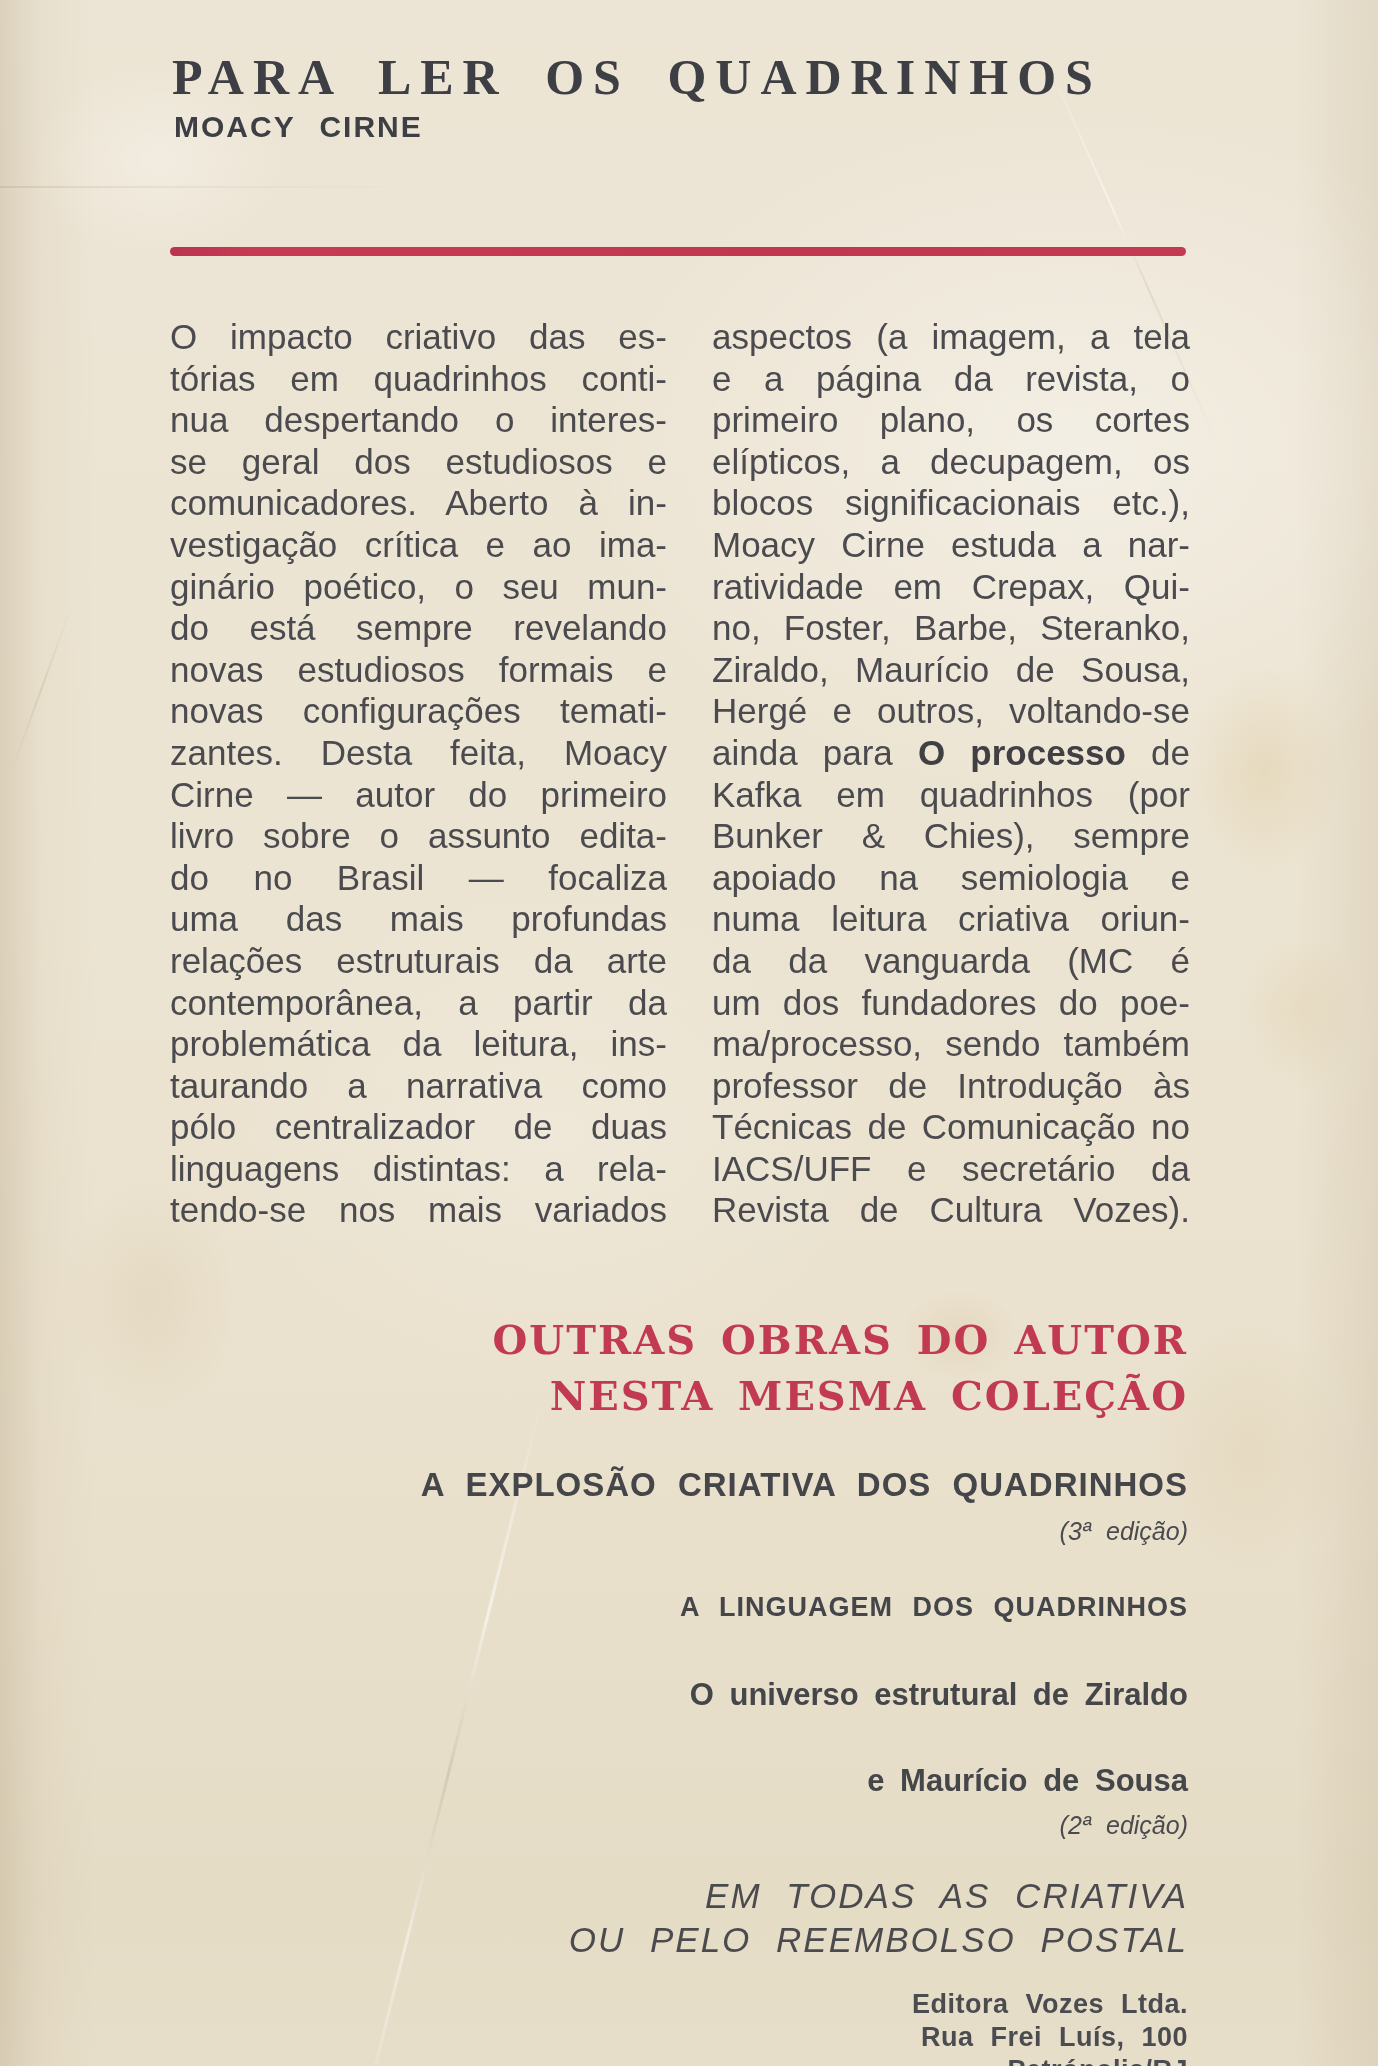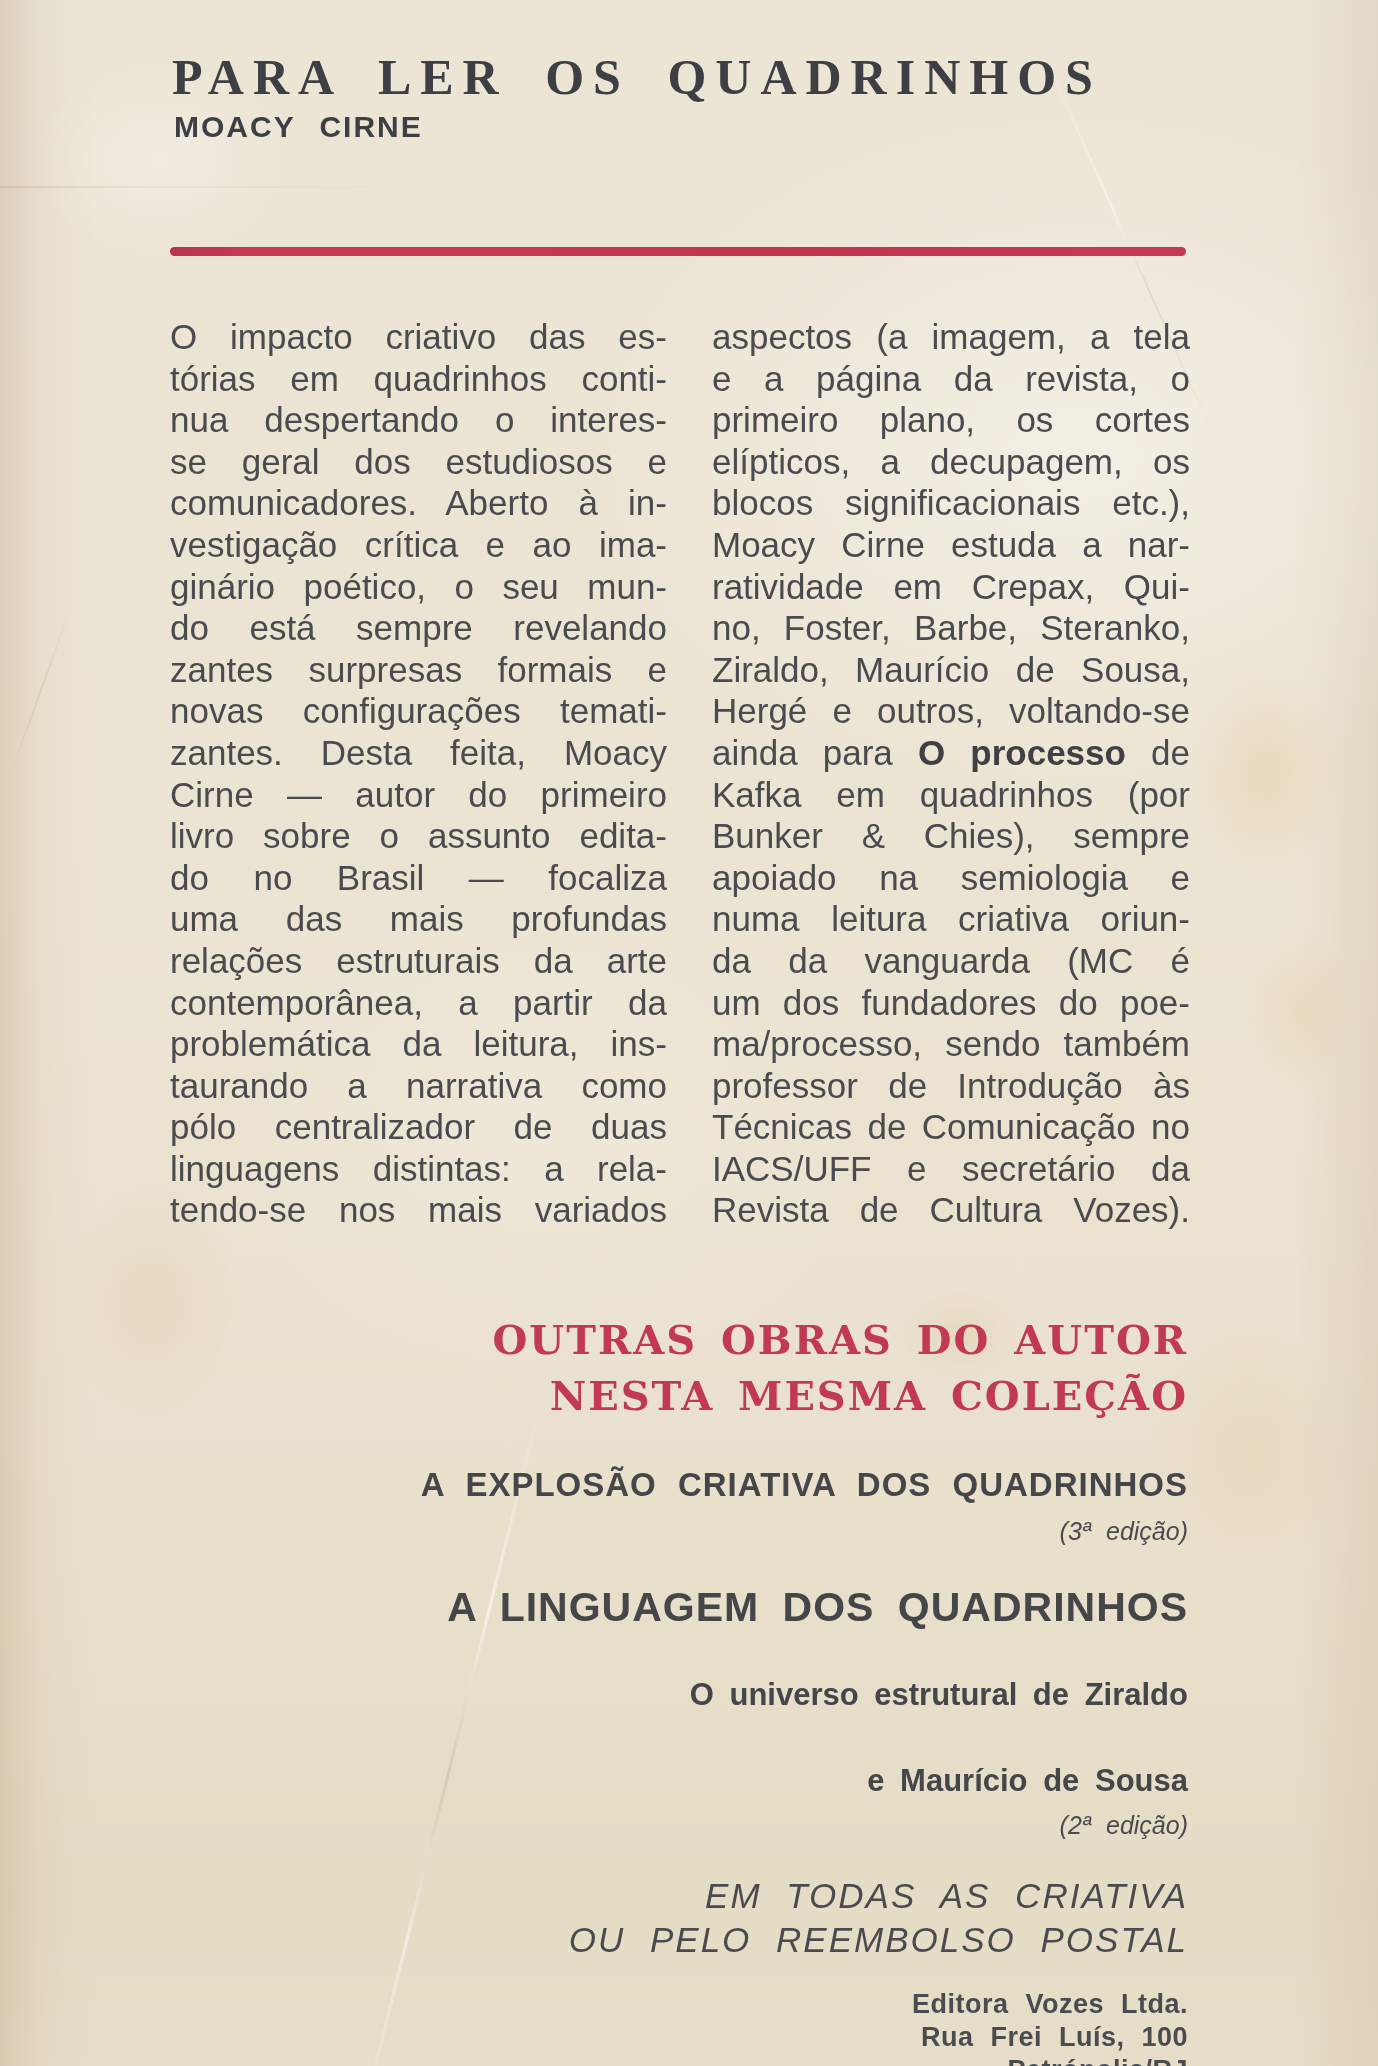--- a/index.html
+++ b/index.html
@@ -74,21 +74,21 @@
     text-align:right;
   }
   .works-heading {
     font-family:"DejaVu Serif", serif;
     font-size:40px; font-weight:700; line-height:56px;
     letter-spacing:2px; word-spacing:8px;
     color:#c23a52;
   }
   .book1-title { margin-top:38px; font-size:33px; font-weight:700; line-height:46px; word-spacing:11px; letter-spacing:1px; color:#45464a; }
   .edition     { font-size:25px; font-style:italic; font-weight:400; line-height:46px; word-spacing:8px; color:#4b4b4f;text-align:right; }
-  .book2-title { margin-top:30px; font-size:41px; font-weight:700; line-height:46px; word-spacing:11px; letter-spacing:1px; color:#45464a; }
+  .book2-title { margin-top:30px; font-size:27px; font-weight:700; line-height:46px; word-spacing:11px; letter-spacing:1px; color:#45464a; }
   .book2-sub   { font-size:31px; font-weight:700; line-height:42px; word-spacing:7px; color:#45464a;margin-top:44px; }
   .avail1 { margin-top:26px; }
   .avail1, .avail2 {
     font-size:35px; font-style:italic; font-weight:400; line-height:44px;
     letter-spacing:2px; word-spacing:13px; color:#4b4b4f;
   }
   .publisher { margin-top:26px; font-size:27px; font-weight:700; line-height:33px; word-spacing:9px; letter-spacing:0.5px; color:#4b4c50; }
 </style>
 </head>
 <body>
@@ -113,21 +113,21 @@
   <div class="columns">
     <div class="col col-left">
         <div class="tl">O impacto criativo das es-</div>
         <div class="tl">tórias em quadrinhos conti-</div>
         <div class="tl">nua despertando o interes-</div>
         <div class="tl">se geral dos estudiosos e</div>
         <div class="tl">comunicadores. Aberto à in-</div>
         <div class="tl">vestigação crítica e ao ima-</div>
         <div class="tl">ginário poético, o seu mun-</div>
         <div class="tl">do está sempre revelando</div>
-        <div class="tl">zantes surpresas formais e</div>
+        <div class="tl">novas estudiosos formais e</div>
         <div class="tl">novas configurações temati-</div>
         <div class="tl">zantes. Desta feita, Moacy</div>
         <div class="tl">Cirne — autor do primeiro</div>
         <div class="tl">livro sobre o assunto edita-</div>
         <div class="tl">do no Brasil — focaliza</div>
         <div class="tl">uma das mais profundas</div>
         <div class="tl">relações estruturais da arte</div>
         <div class="tl">contemporânea, a partir da</div>
         <div class="tl">problemática da leitura, ins-</div>
         <div class="tl">taurando a narrativa como</div>

